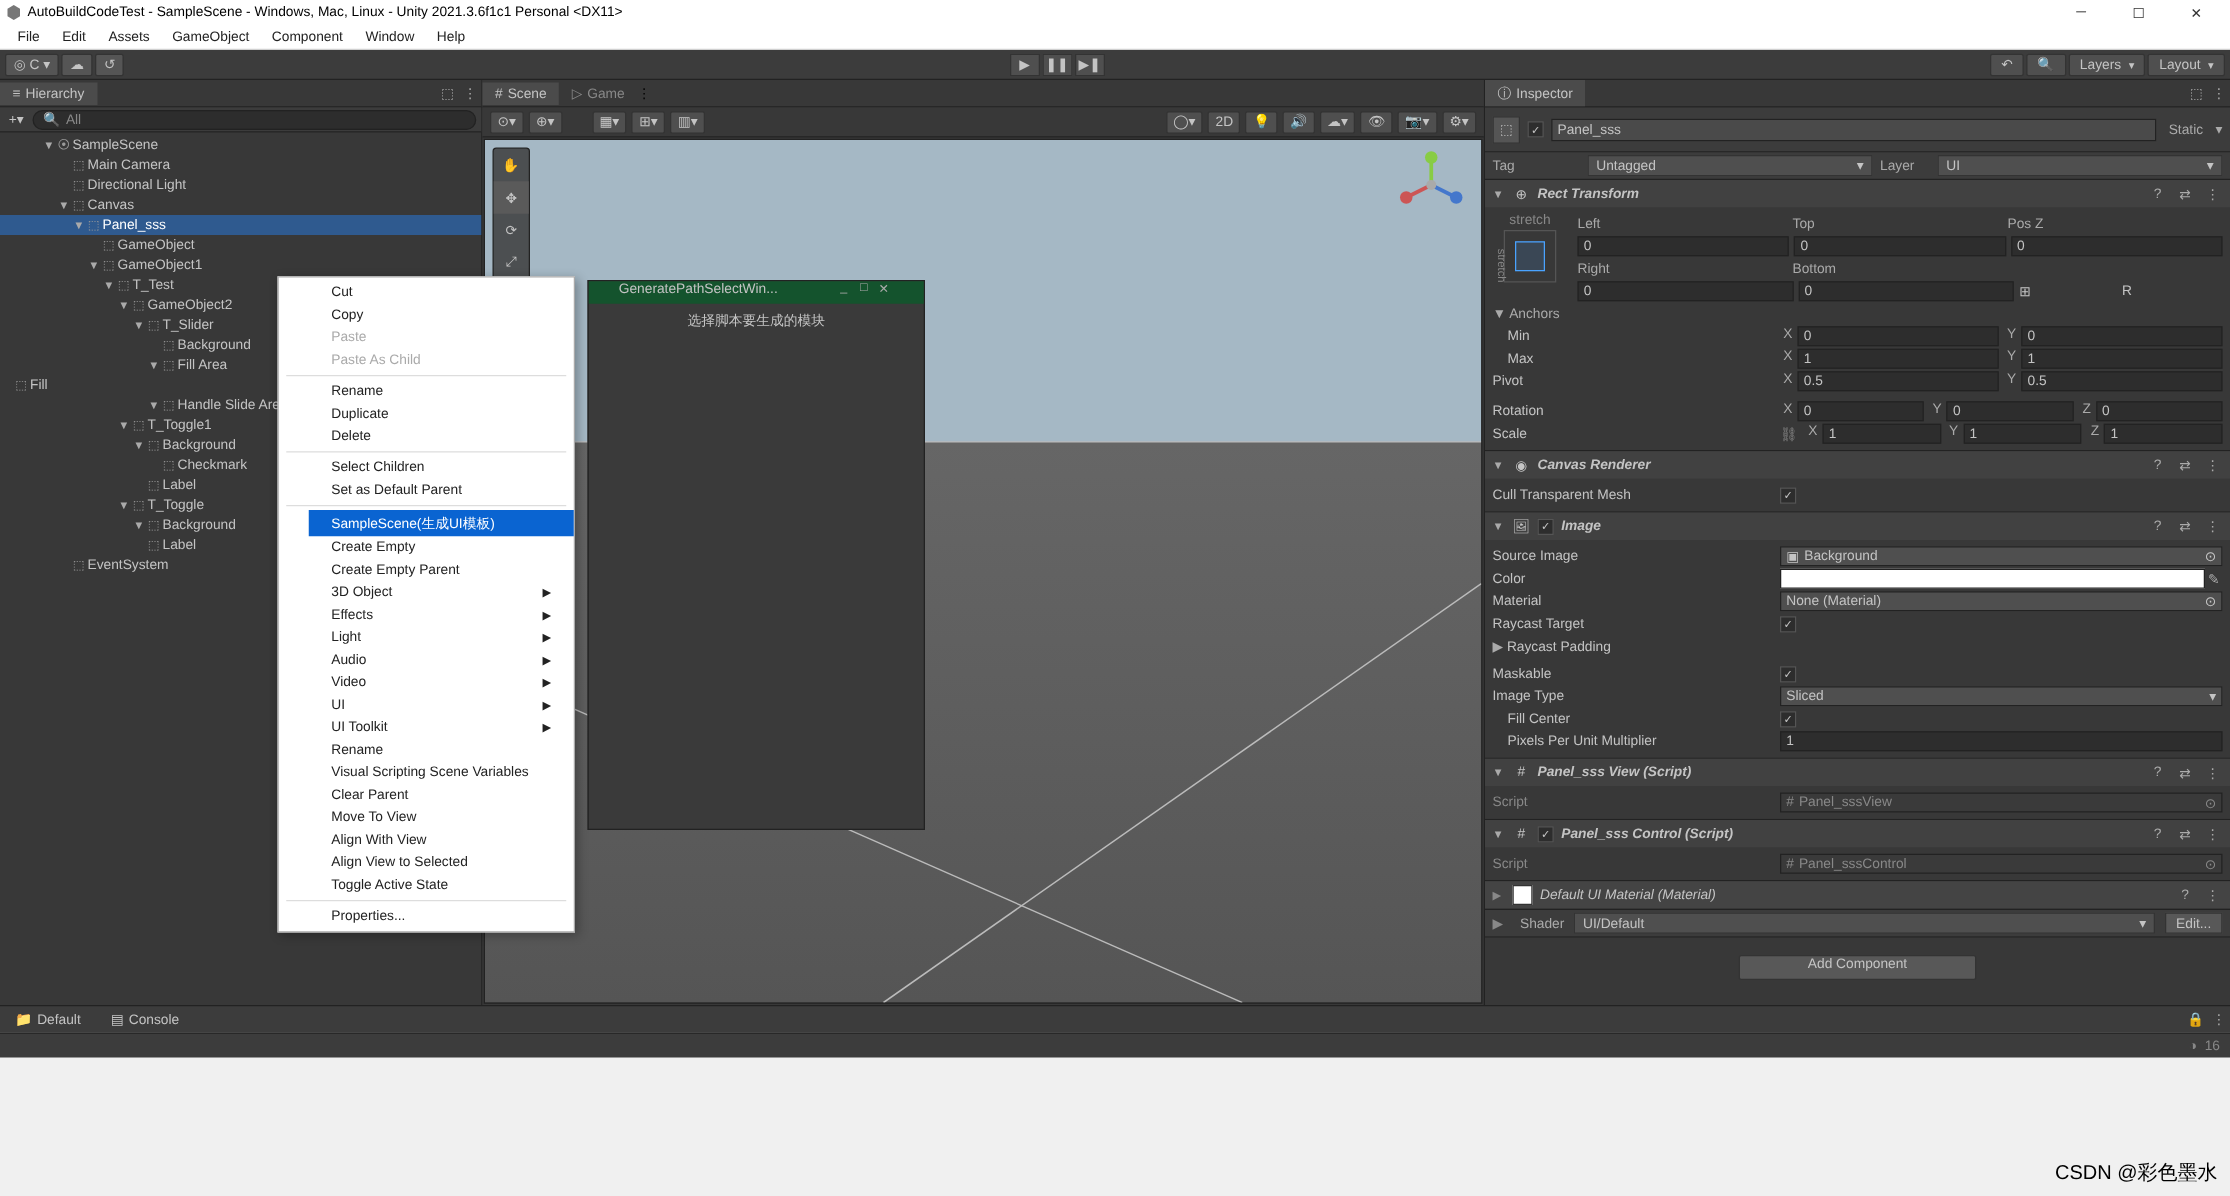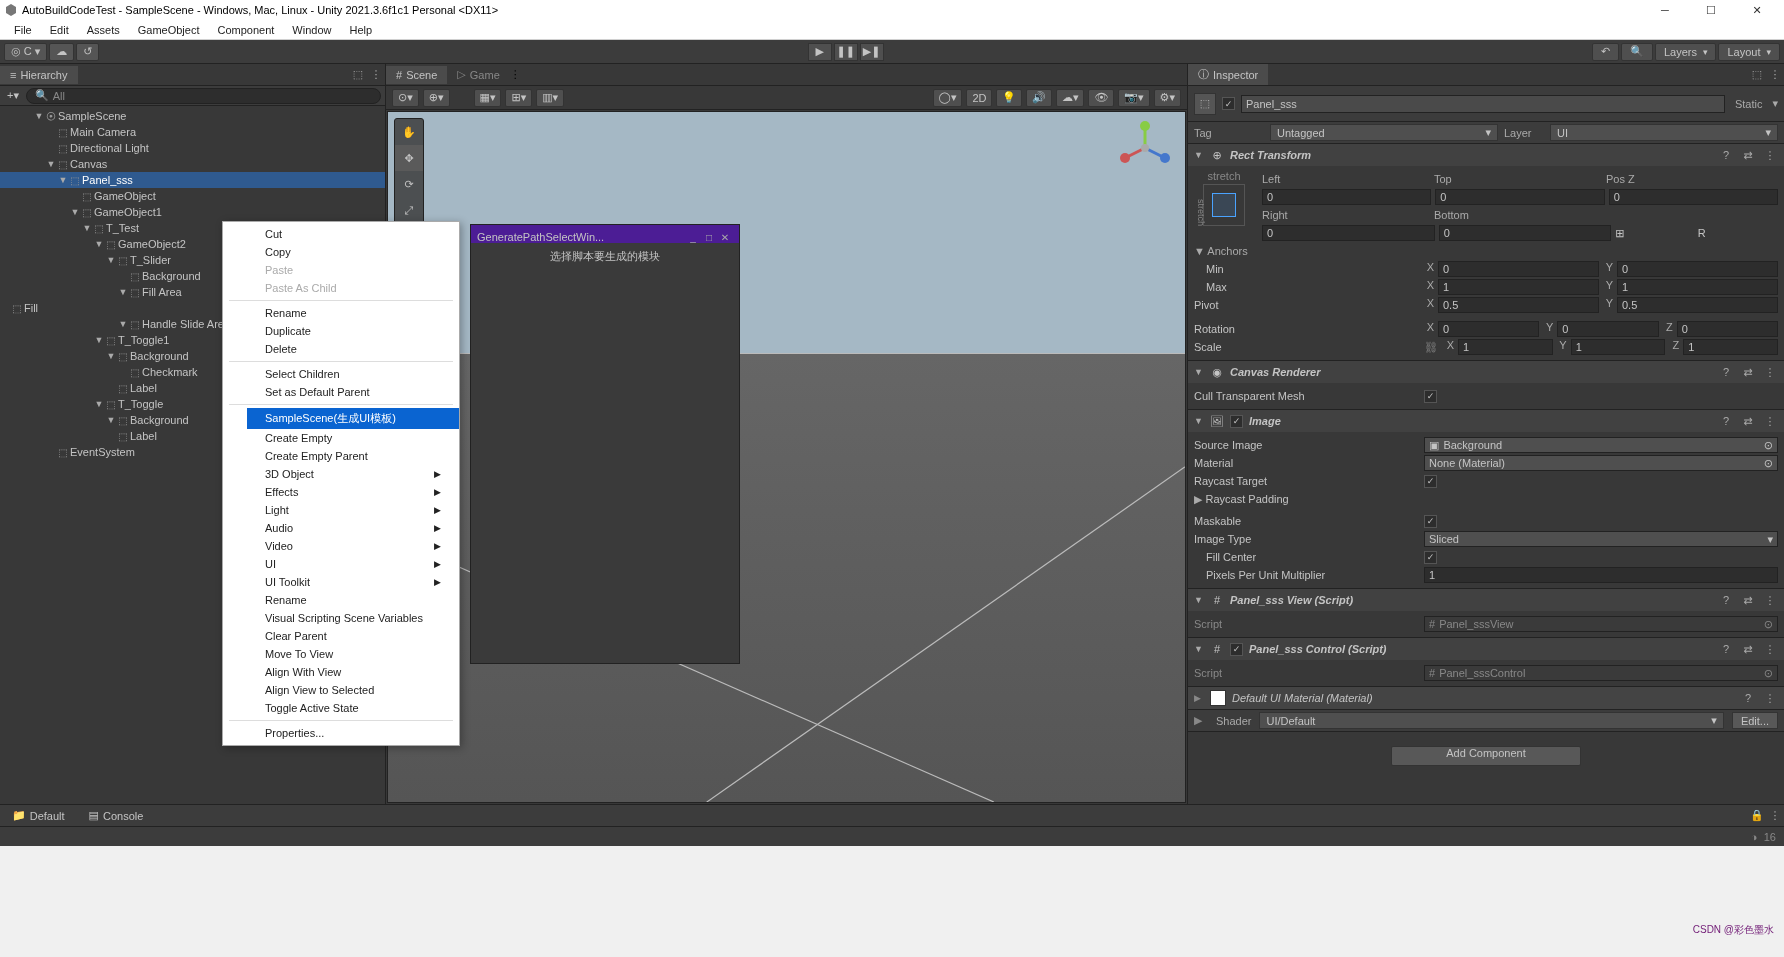--- a/index.html
+++ b/index.html
@@ -87,26 +87,26 @@
 .bottombar .icon { width:18px; color:#aaa; text-align:center;}
 
 .context-menu { position:absolute; left:222px; top:157px; width:238px; background:#fff; border:1px solid #aaa; box-shadow:2px 2px 8px rgba(0,0,0,0.3); z-index:100; padding:3px 0;}
 .context-menu .sep { height:1px; background:#ddd; margin:3px 6px;}
 .context-menu .mi { padding:3px 18px; color:#222; display:flex; align-items:center; justify-content:space-between;margin-left:24px;}
 .context-menu .mi.disabled { color:#aaa;}
 .context-menu .mi.hl { background:#0a64d1; color:#fff;}
 .context-menu .mi .sub { font-size:9px; color:inherit;}
 
 .popup { position:absolute; left:470px; top:160px; width:270px; height:440px; background:#3a3a3a; border:1px solid #222; z-index:90;}
-.popup .phdr { height:18px; background:#4c1d95; display:flex; align-items:flex-end; padding:0 6px; color:#c4c4c4;}
+.popup .phdr { height:18px; background:#14532d; display:flex; align-items:flex-start; padding:0 24px; color:#c4c4c4;}
 .popup .phdr .fill { flex:1;}
 .popup .phdr .wbtn { width:16px; text-align:center; color:#aaa; font-size:10px;}
 .popup .pmsg { text-align:center; padding:6px; color:#c4c4c4;}
 
-.watermark { position:absolute; right:10px; bottom:20px; color:#701a75; font-size:10px; z-index:200;}
+.watermark { position:absolute; right:10px; bottom:8px; color:#000000; font-size:16px; z-index:200;}
 
 .shader-row { height:22px; background:#3c3c3c; display:flex; align-items:center; padding:0 6px; gap:8px; border-top:1px solid #222;}
 .shader-row .drop { flex:1; background:#4f4f4f; border:1px solid #333; height:17px; color:#c4c4c4; display:flex; align-items:center; padding:0 6px; justify-content:space-between;}
 .shader-row .btn { padding:0 8px; height:17px; background:#585858; border:1px solid #333; color:#c4c4c4; display:flex; align-items:center;}
 </style>
 </head>
 <body>
 
 <div class="titlebar">
   <span class="icon">
@@ -505,20 +505,25 @@
           </div>
         <div class="comp-body">
           <div class="prow">
               <span class="plab">Source Image</span>
               <div class="objref">
                 <span>▣</span>
                 <span>Background</span>
                 <span style="flex:1"></span>
                 <span>⊙</span>
               </div>
+            </div>
+          <div class="prow">
+              <span class="plab">Color</span>
+              <div class="colorbox"></div>
+              <span style="width:14px;text-align:center;color:#aaa;">✎</span>
             </div>
           <div class="prow">
               <span class="plab">Material</span>
               <div class="objref">
                 <span>None (Material)</span>
                 <span style="flex:1"></span>
                 <span>⊙</span>
               </div>
             </div>
           <div class="prow">

